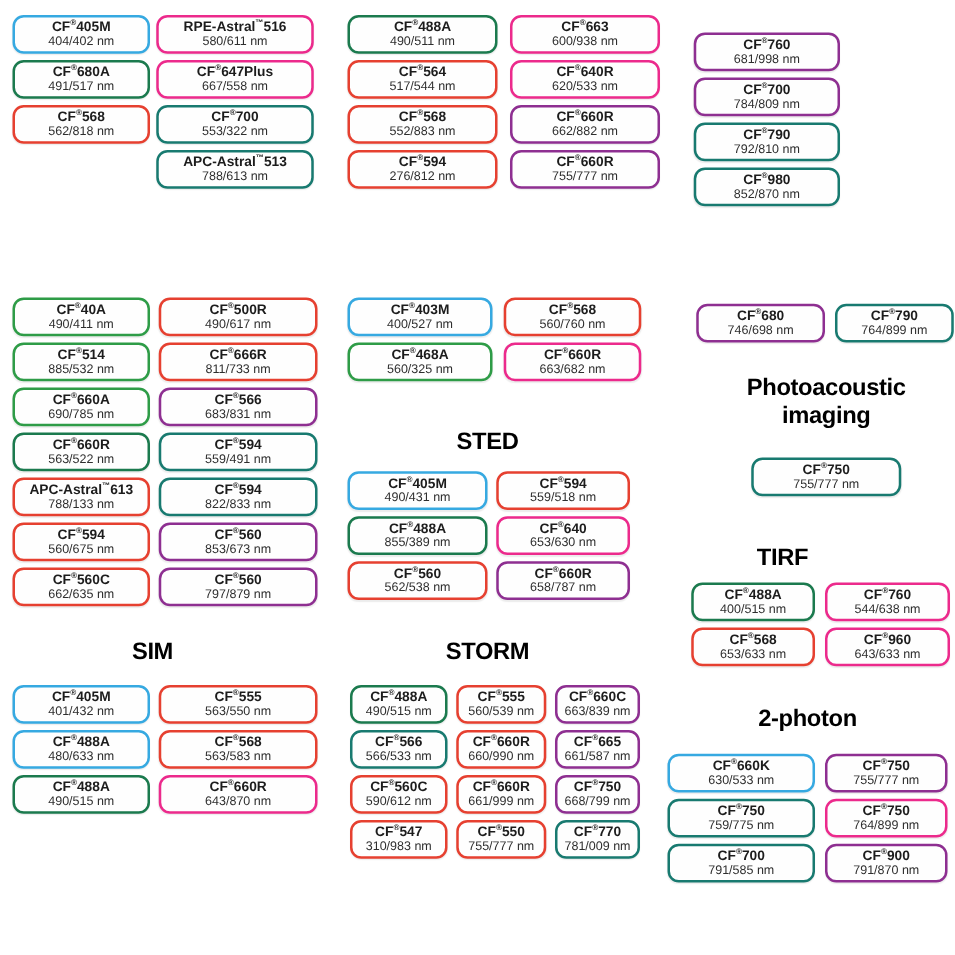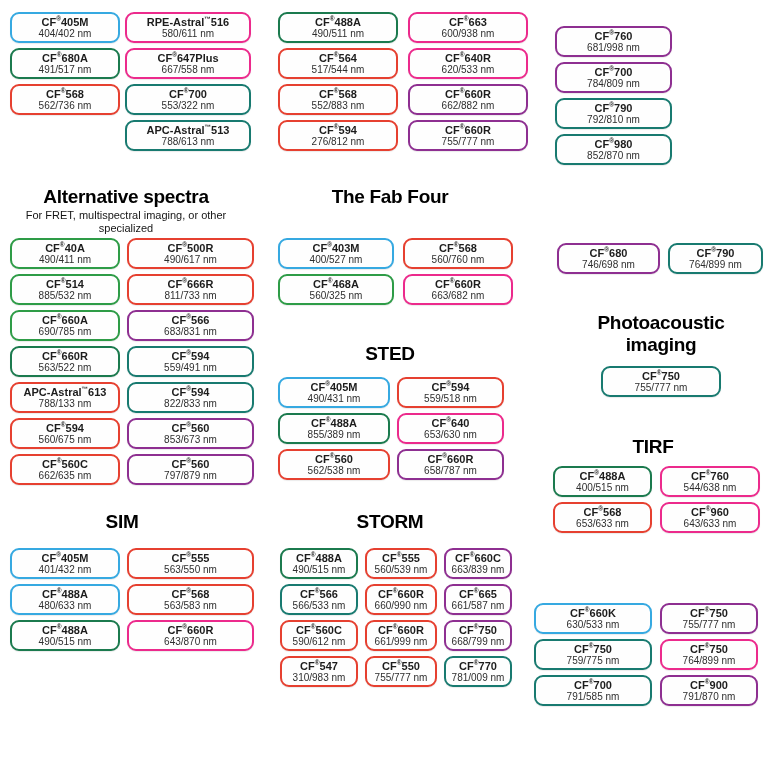--- a/index.html
+++ b/index.html
@@ -27,21 +27,21 @@
         <div class="pill" style="border-color: rgb(54, 169, 225);">
           <div class="pname">CF<sup>®</sup>405M</div>
           <div class="prange">404/402 nm</div>
         </div>
         <div class="pill" style="border-color: rgb(27, 122, 78);">
           <div class="pname">CF<sup>®</sup>680A</div>
           <div class="prange">491/517 nm</div>
         </div>
         <div class="pill" style="border-color: rgb(230, 64, 48);">
           <div class="pname">CF<sup>®</sup>568</div>
-          <div class="prange">562/736 nm</div>
+          <div class="prange">562/818 nm</div>
         </div>
       </div>
       <div class="col" style="width: 126px;">
         <div class="pill" style="border-color: rgb(236, 42, 140);">
           <div class="pname">RPE-Astral<sup>™</sup>516</div>
           <div class="prange">580/611 nm</div>
         </div>
         <div class="pill" style="border-color: rgb(236, 42, 140);">
           <div class="pname">CF<sup>®</sup>647Plus</div>
           <div class="prange">667/558 nm</div>
@@ -110,24 +110,20 @@
           <div class="pname">CF<sup>®</sup>790</div>
           <div class="prange">792/810 nm</div>
         </div>
         <div class="pill" style="border-color: rgb(24, 122, 112);">
           <div class="pname">CF<sup>®</sup>980</div>
           <div class="prange">852/870 nm</div>
         </div>
       </div>
     </div>
 
-  <div class="hdr" style="left:8px;top:186px;width:236px">
-    <div class="title">Alternative spectra</div>
-    <div class="subtitle">For FRET, multispectral imaging, or other specialized</div>
-  </div>
   <div class="grid" style="left:10px;top:238px;column-gap:7px">
       <div class="col" style="width: 110px;">
         <div class="pill" style="border-color: rgb(46, 156, 71);">
           <div class="pname">CF<sup>®</sup>40A</div>
           <div class="prange">490/411 nm</div>
         </div>
         <div class="pill" style="border-color: rgb(46, 156, 71);">
           <div class="pname">CF<sup>®</sup>514</div>
           <div class="prange">885/532 nm</div>
         </div>
@@ -178,21 +174,20 @@
           <div class="prange">853/673 nm</div>
         </div>
         <div class="pill" style="border-color: rgb(142, 47, 145);">
           <div class="pname">CF<sup>®</sup>560</div>
           <div class="prange">797/879 nm</div>
         </div>
       </div>
     </div>
 
   <div class="hdr" style="left:270px;top:186px;width:240px">
-    <div class="title">The Fab Four</div>
   </div>
   <div class="grid" style="left:278px;top:238px;column-gap:9px">
       <div class="col" style="width: 116px;">
         <div class="pill" style="border-color: rgb(54, 169, 225);">
           <div class="pname">CF<sup>®</sup>403M</div>
           <div class="prange">400/527 nm</div>
         </div>
         <div class="pill" style="border-color: rgb(46, 156, 71);">
           <div class="pname">CF<sup>®</sup>468A</div>
           <div class="prange">560/325 nm</div>
@@ -218,21 +213,21 @@
         </div>
       </div>
       <div class="col" style="width: 95px;">
         <div class="pill" style="border-color: rgb(24, 122, 112);">
           <div class="pname">CF<sup>®</sup>790</div>
           <div class="prange">764/899 nm</div>
         </div>
       </div>
     </div>
 
-  <div class="hdr" style="left:586px;top:312px;width:150px">
+  <div class="hdr" style="left:586px;top:300px;width:150px">
     <div class="title">Photoacoustic imaging</div>
   </div>
   <div class="grid" style="left:601px;top:366px">
       <div class="col" style="width: 120px;">
         <div class="pill" style="border-color: rgb(24, 122, 112);">
           <div class="pname">CF<sup>®</sup>750</div>
           <div class="prange">755/777 nm</div>
         </div>
       </div>
     </div>
@@ -264,21 +259,21 @@
           <div class="pname">CF<sup>®</sup>640</div>
           <div class="prange">653/630 nm</div>
         </div>
         <div class="pill" style="border-color: rgb(142, 47, 145);">
           <div class="pname">CF<sup>®</sup>660R</div>
           <div class="prange">658/787 nm</div>
         </div>
       </div>
     </div>
 
-  <div class="hdr" style="left:553px;top:436px;width:200px">
+  <div class="hdr" style="left:526px;top:436px;width:200px">
     <div class="title">TIRF</div>
   </div>
   <div class="grid" style="left:553px;top:466px;column-gap:8px">
       <div class="col" style="width: 99px;">
         <div class="pill" style="border-color: rgb(27, 122, 78);">
           <div class="pname">CF<sup>®</sup>488A</div>
           <div class="prange">400/515 nm</div>
         </div>
         <div class="pill" style="border-color: rgb(230, 64, 48);">
           <div class="pname">CF<sup>®</sup>568</div>
@@ -384,20 +379,23 @@
           <div class="pname">CF<sup>®</sup>750</div>
           <div class="prange">668/799 nm</div>
         </div>
         <div class="pill" style="border-color: rgb(24, 122, 112);">
           <div class="pname">CF<sup>®</sup>770</div>
           <div class="prange">781/009 nm</div>
         </div>
       </div>
     </div>
 
+  <div class="hdr" style="left:546px;top:565px;width:200px">
+    <div class="title">2-photon</div>
+  </div>
   <div class="grid" style="left:534px;top:603px;column-gap:8px">
       <div class="col" style="width: 118px;">
         <div class="pill" style="border-color: rgb(54, 169, 225);">
           <div class="pname">CF<sup>®</sup>660K</div>
           <div class="prange">630/533 nm</div>
         </div>
         <div class="pill" style="border-color: rgb(24, 122, 112);">
           <div class="pname">CF<sup>®</sup>750</div>
           <div class="prange">759/775 nm</div>
         </div>

